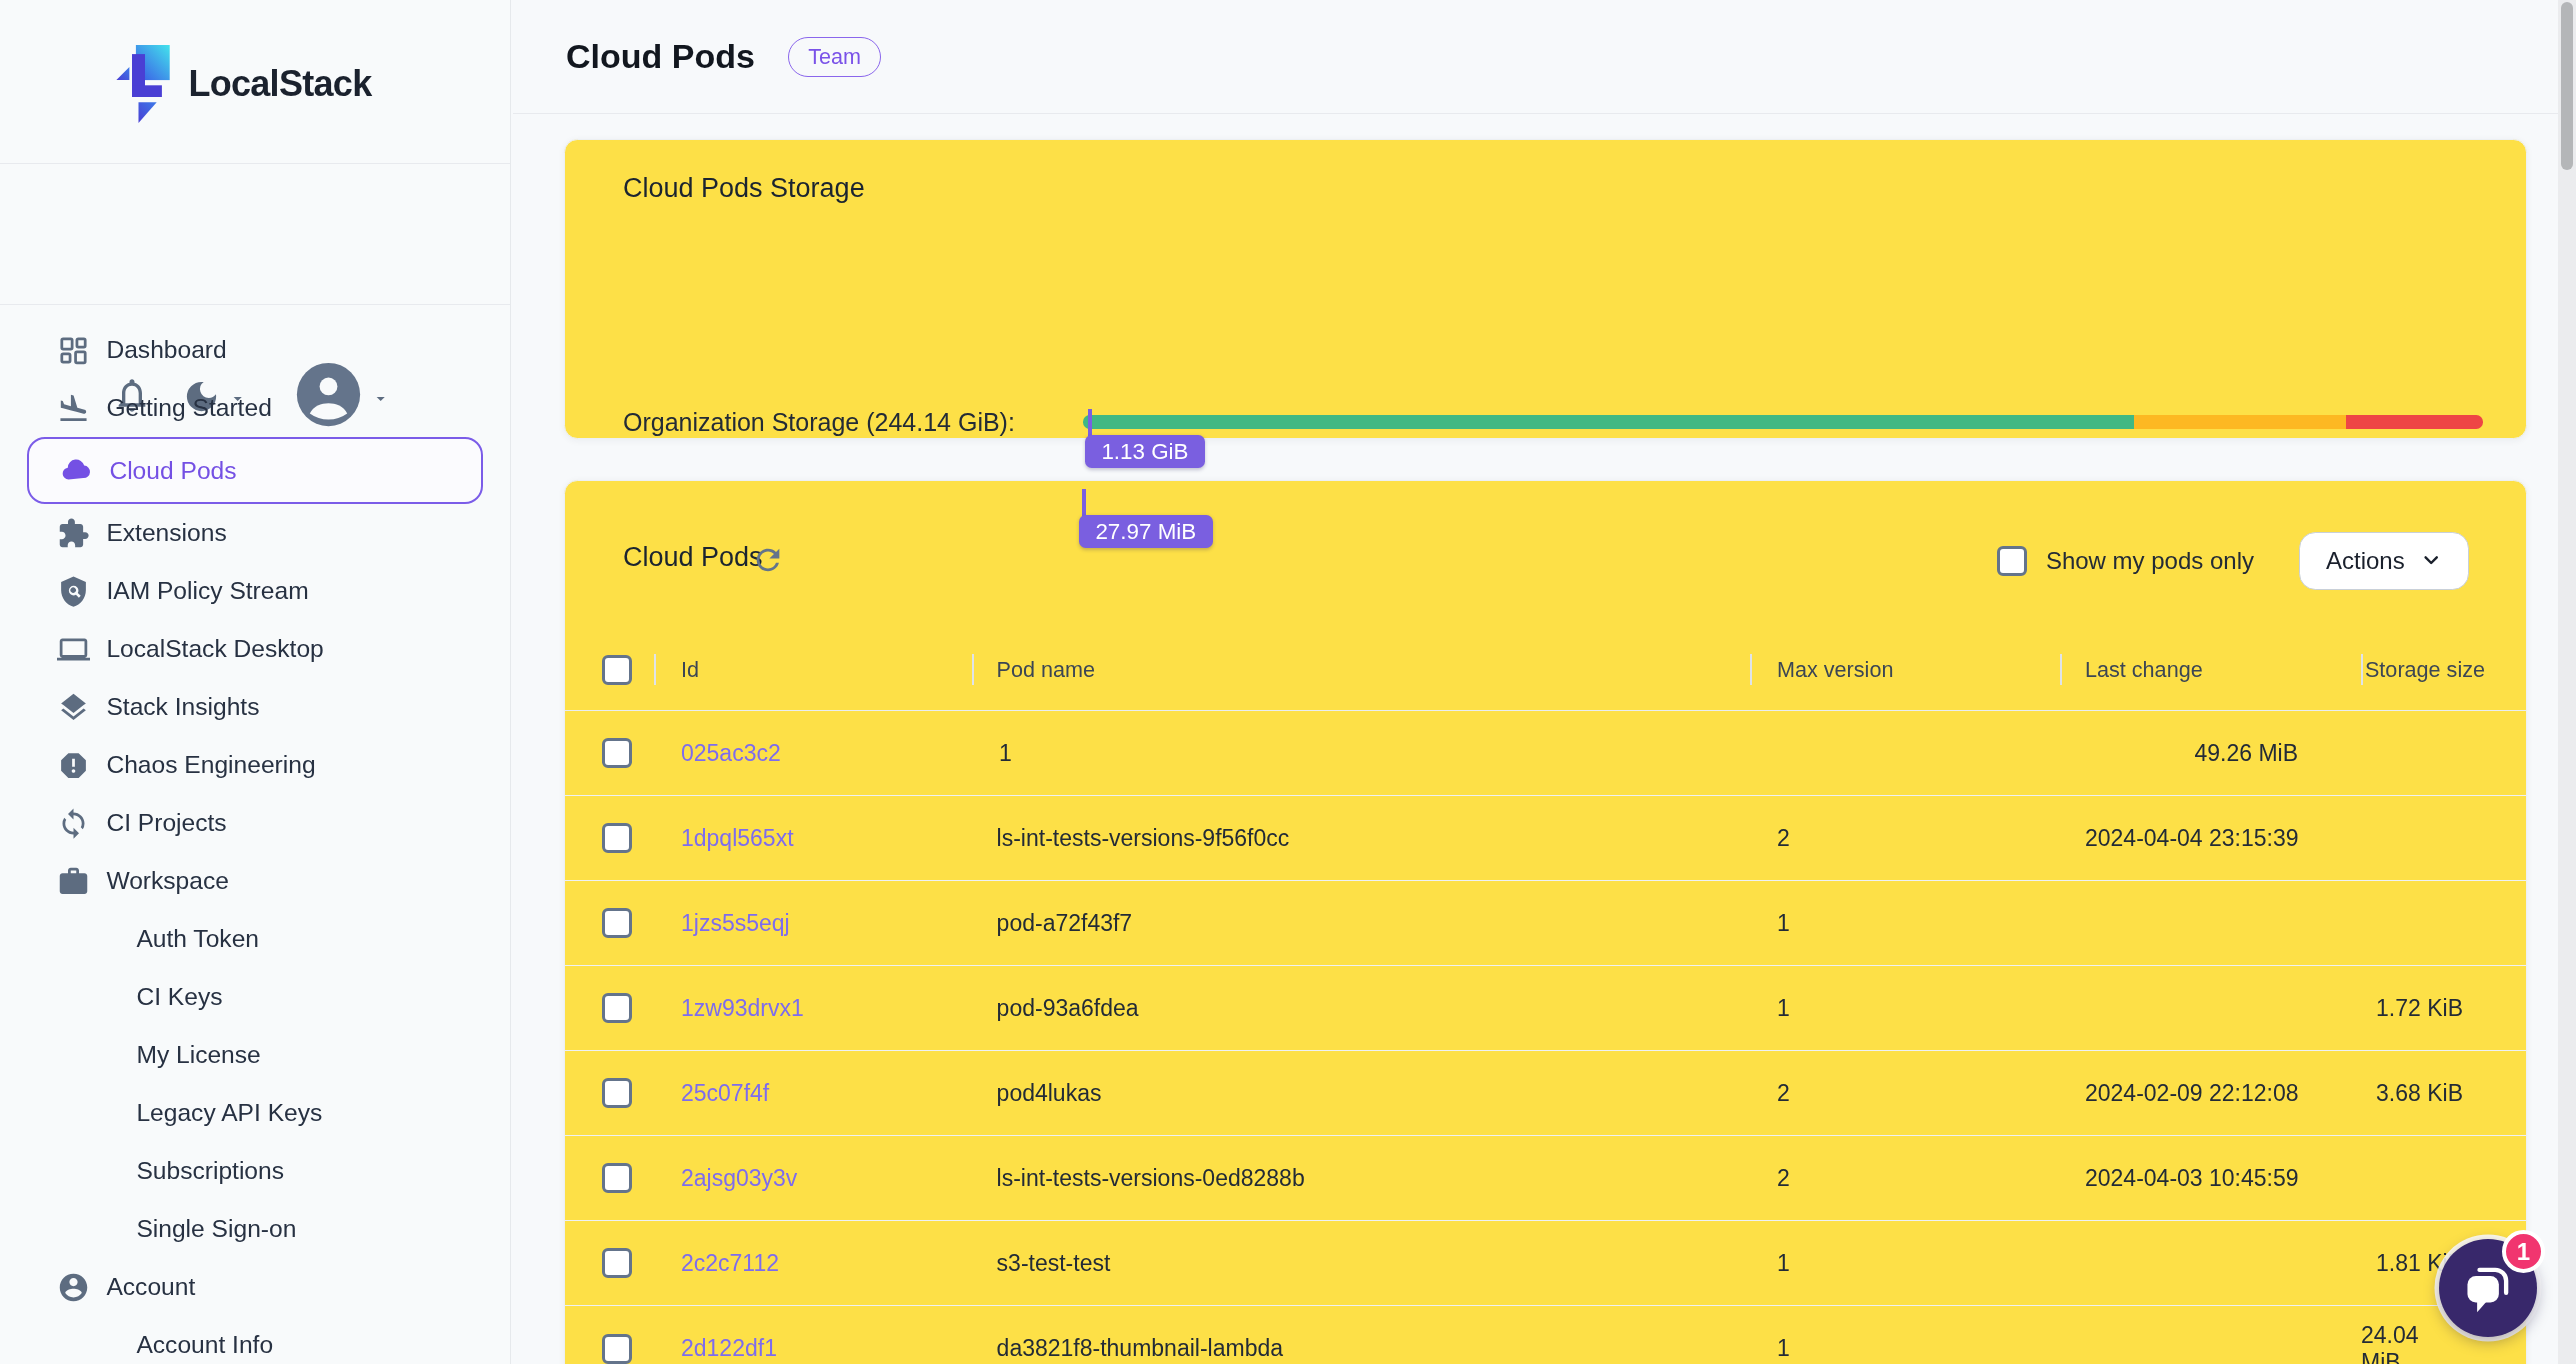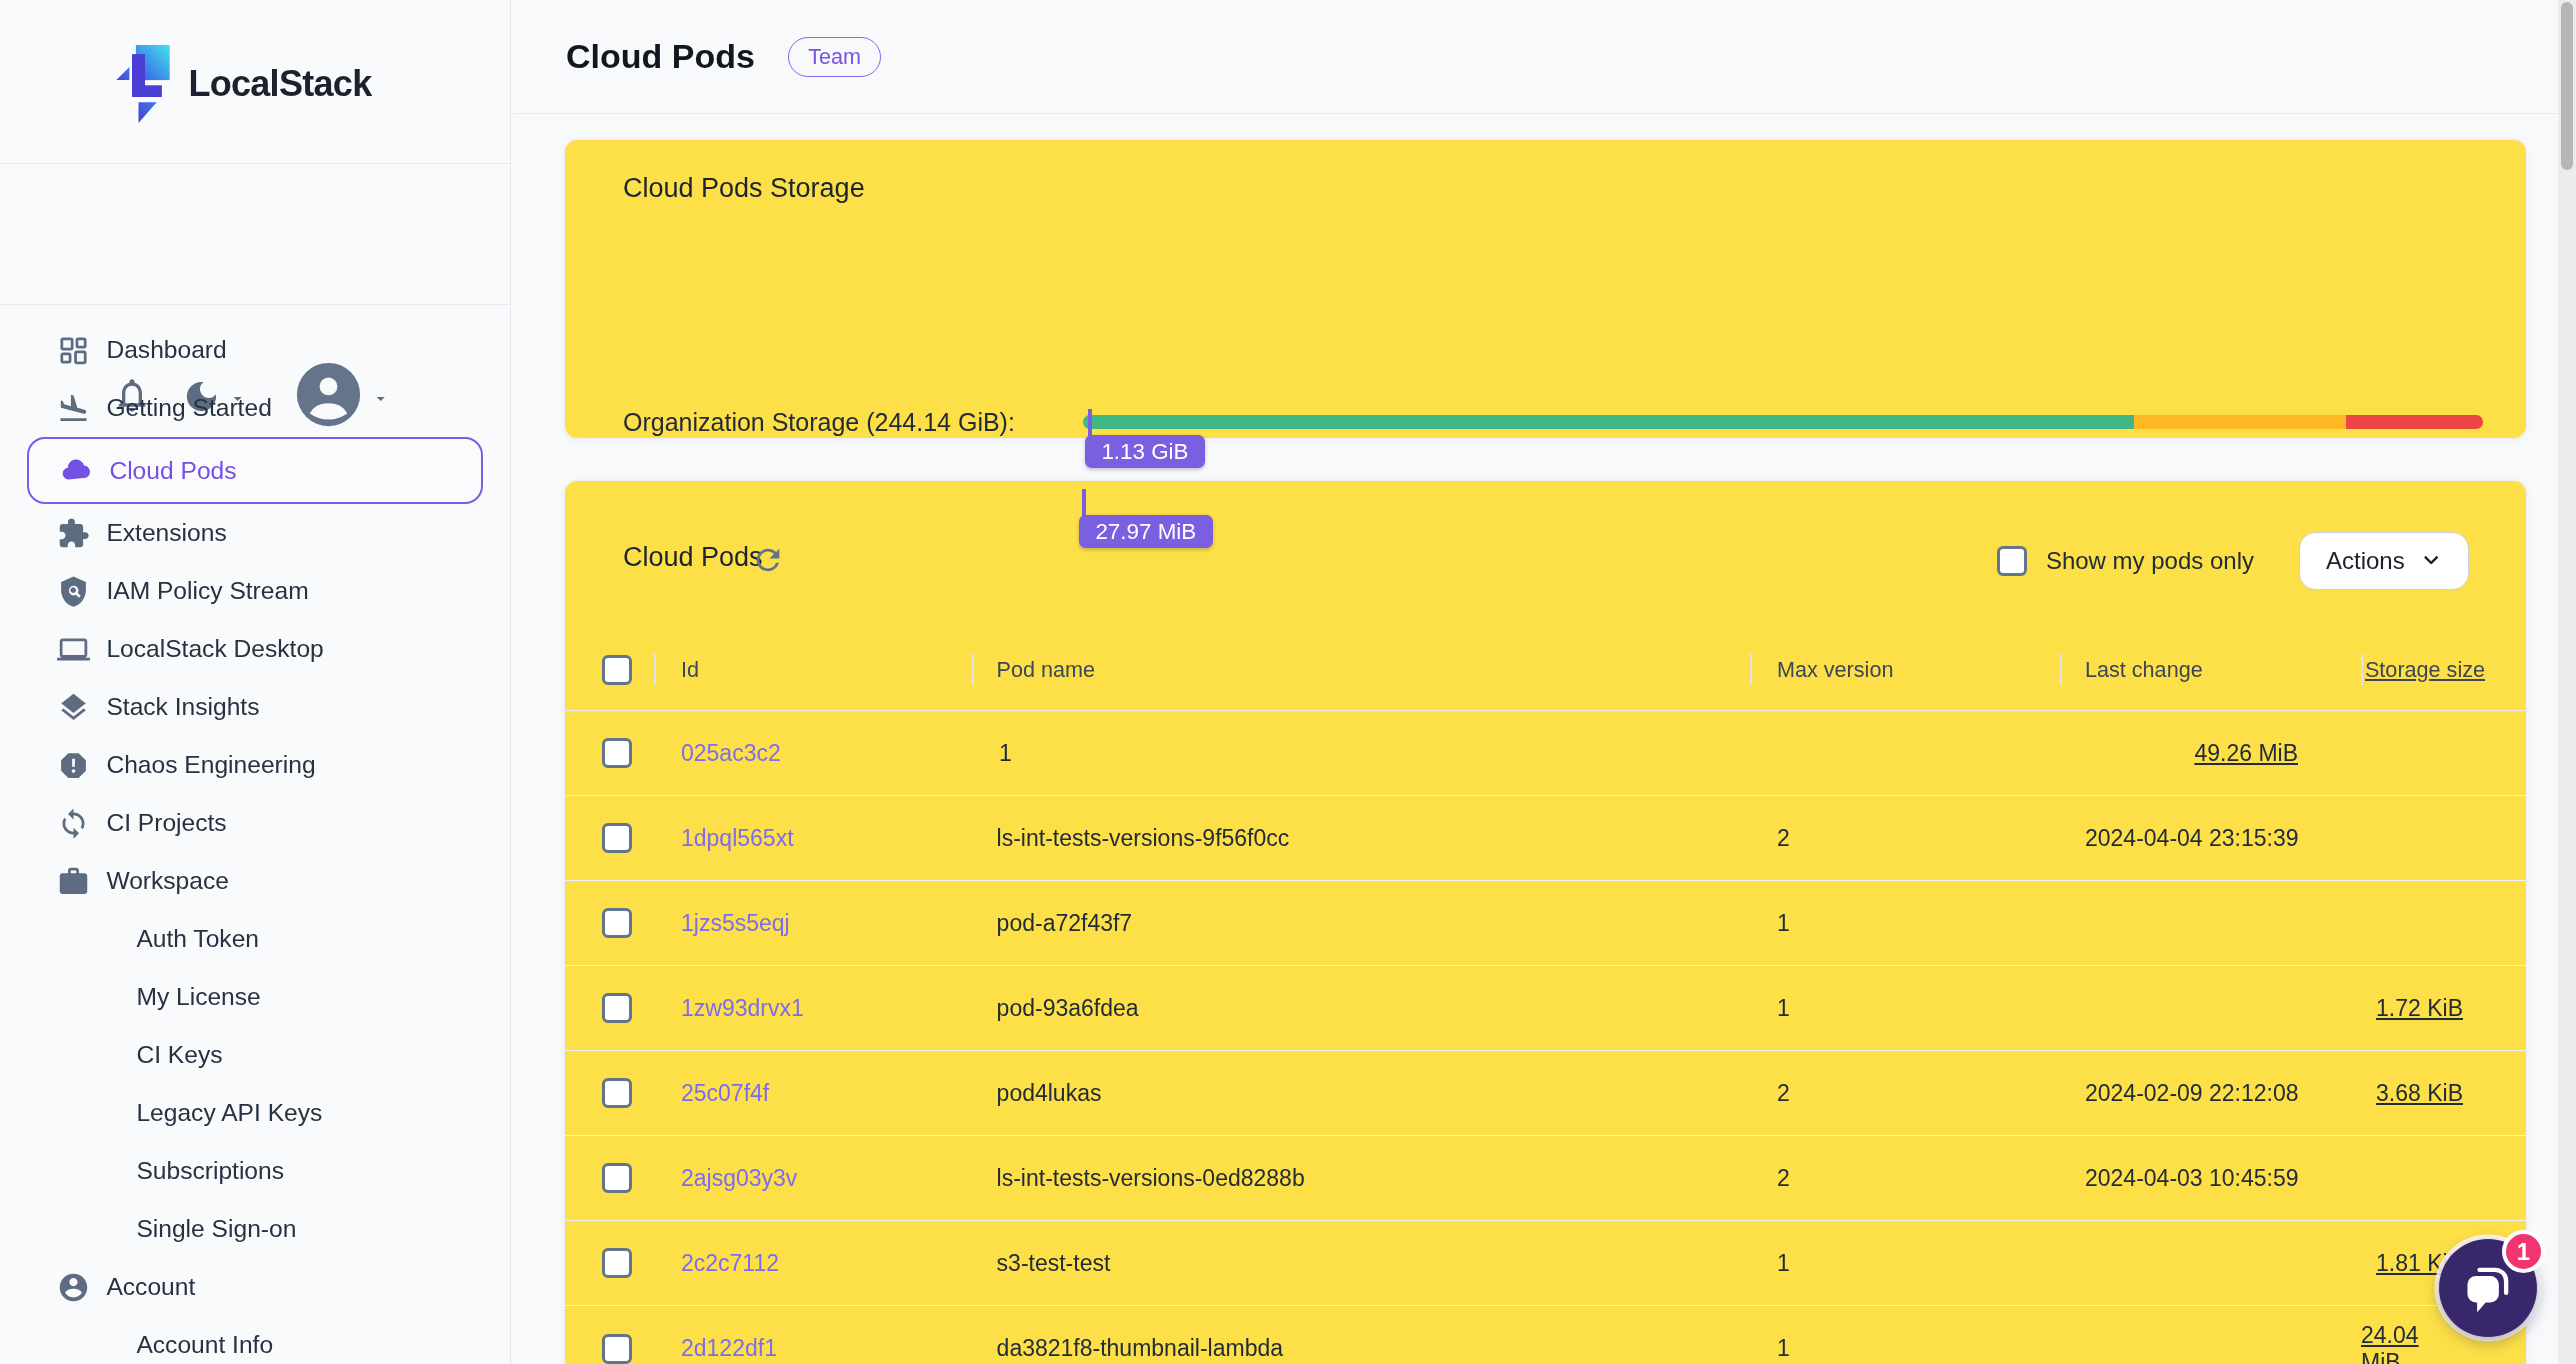--- a/index.html
+++ b/index.html
@@ -74,21 +74,21 @@
   .tbl { position:absolute; left:0; top:149px; width:100%; }
   .trow { display:grid; grid-template-columns:89px 318px 778px 310px 301px 1fr; align-items:center; }
   .thead { height:81px; border-bottom:1.5px solid #e9edf0; font-size:21.6px; color:#3c4654; }
   .tbody-row { height:85px; border-bottom:1.5px solid #eef1f5; font-size:23px; color:#232b36; }
   .cell { position:relative; display:flex; align-items:center; height:100%; }
   .c-check { padding-left:37px; }
   .c-id   { padding-left:27px; }
   .c-name { padding-left:24.6px; }
   .c-max  { padding-left:27px; }
   .c-last { padding-left:25px; }
-  .c-size { justify-content:flex-end; padding-right:63px;text-decoration:underline; }
+  .c-size { justify-content:flex-end; padding-right:63px; }
   .thead .c-size { padding-right:41px; }
   .thead .cell.divided::before { content:""; position:absolute; left:0; top:50%; margin-top:-15.7px;
                                  width:1.5px; height:31px; background:#dfe3e8; }
   .id-link { color:#7d6cee; text-decoration:none; cursor:pointer; }
 
   
   .scrollbar { position:absolute; right:0; top:0; width:18px; height:1364px; background:#ebecee; }
   .scroll-thumb { position:absolute; left:3px; top:1.5px; width:12px; height:168px;
                   background:#b4b6b8; border-radius:7.5px; cursor:pointer; }
 
@@ -213,24 +213,24 @@
       <div class="nav-item">
         <svg class="ic" viewBox="0 0 24 24" fill="currentColor">
             <path d="M20 6h-4V4c0-1.11-.89-2-2-2h-4c-1.11 0-2 .89-2 2v2H4c-1.11 0-1.99.89-1.99 2L2 19c0 1.11.89 2 2 2h16c1.11 0 2-.89 2-2V8c0-1.11-.89-2-2-2zm-6 0h-4V4h4v2z"></path>
           </svg>
         <span class="lbl">Workspace</span>
       </div>
       <div class="nav-item sub">
         <span class="lbl">Auth Token</span>
       </div>
       <div class="nav-item sub">
+        <span class="lbl">CI Keys</span>
+      </div>
+      <div class="nav-item sub">
         <span class="lbl">My License</span>
-      </div>
-      <div class="nav-item sub">
-        <span class="lbl">CI Keys</span>
       </div>
       <div class="nav-item sub">
         <span class="lbl">Legacy API Keys</span>
       </div>
       <div class="nav-item sub">
         <span class="lbl">Subscriptions</span>
       </div>
       <div class="nav-item sub">
         <span class="lbl">Single Sign-on</span>
       </div>

